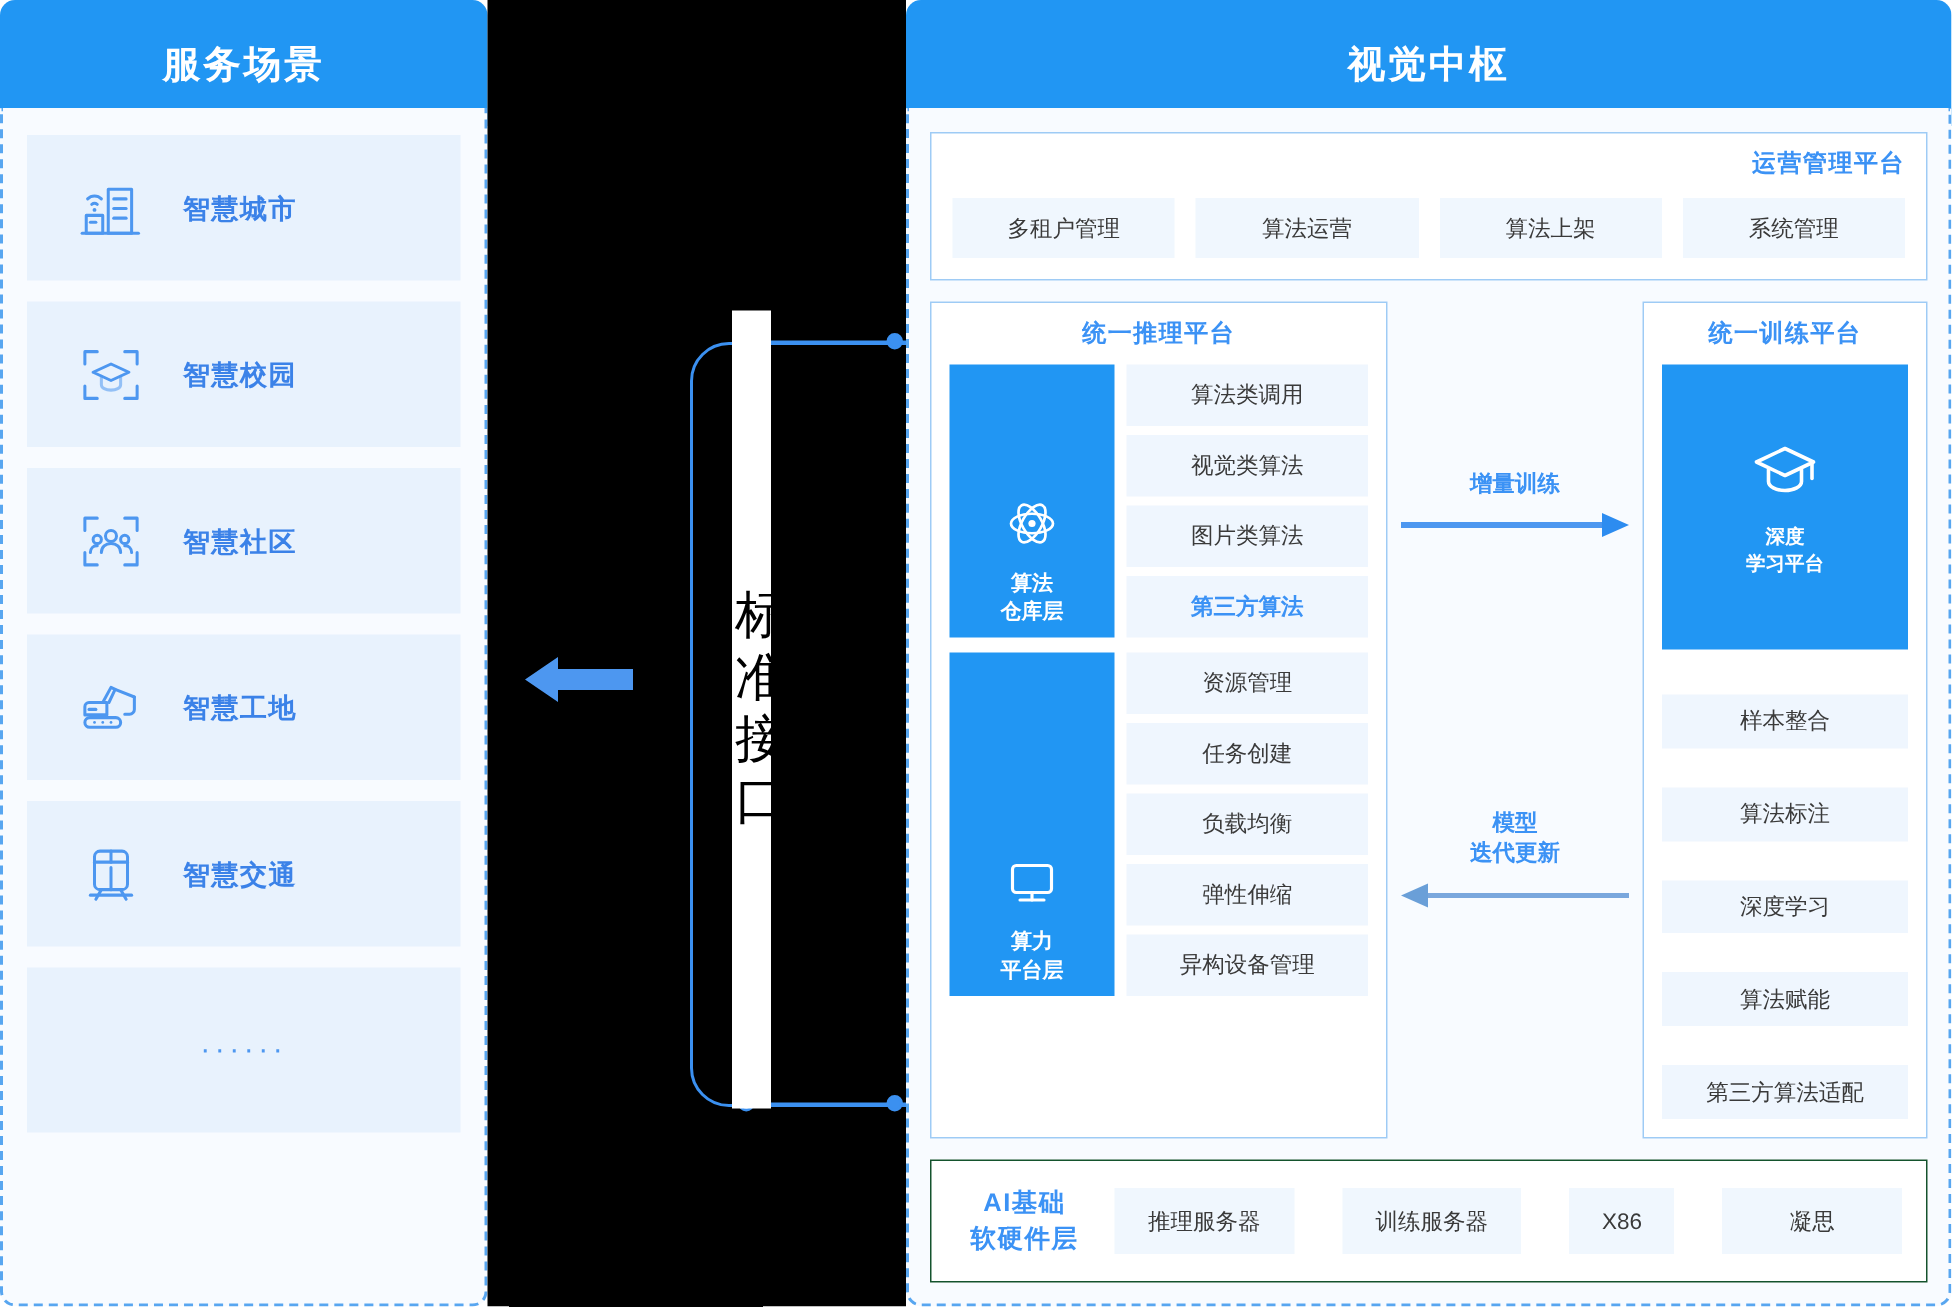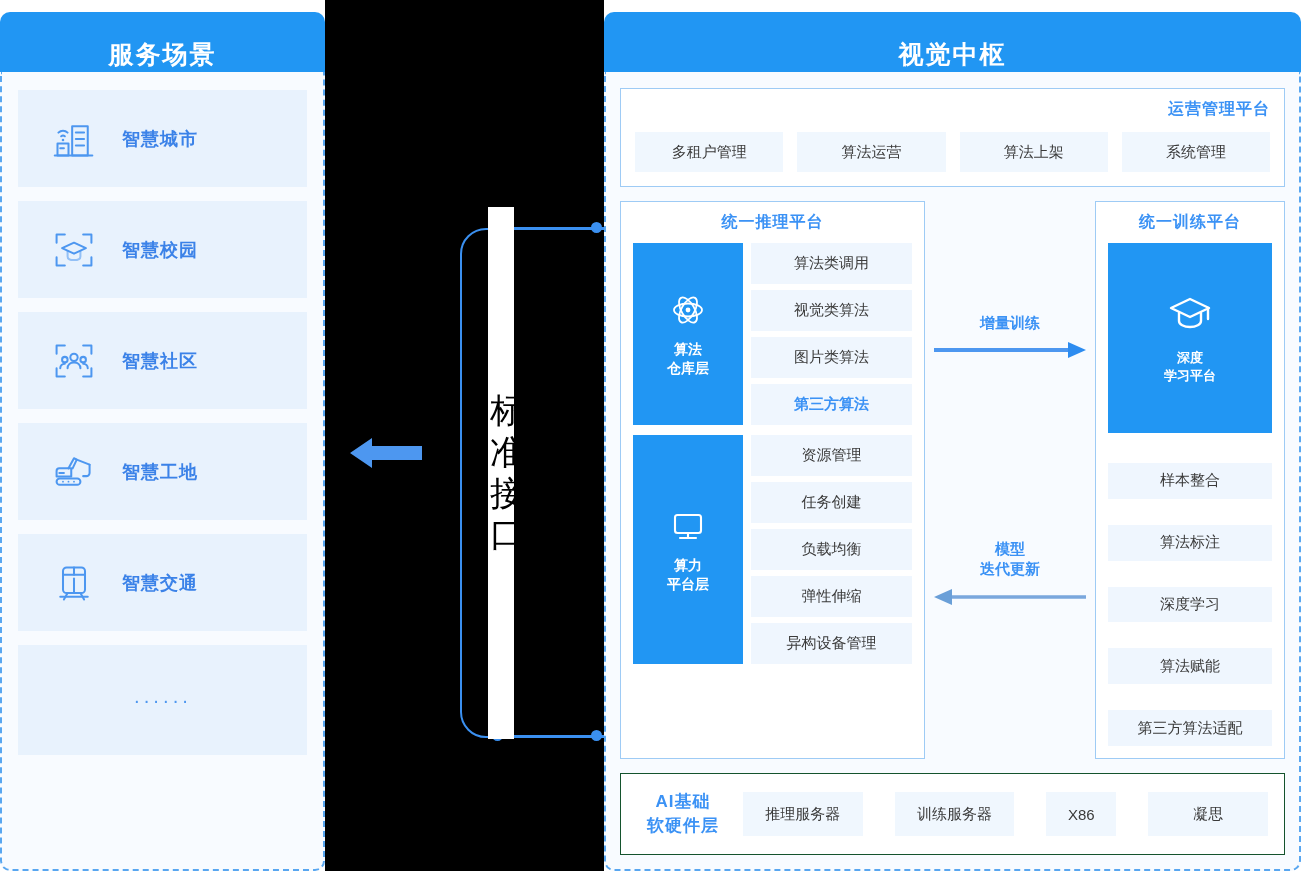--- a/index.html
+++ b/index.html
@@ -11,21 +11,21 @@
   }
   #root { position: relative; width: 1301px; height: 871px; background:#ffffff; }
 
   
   .left-panel {
     position: absolute; left: 0px; top: 0px; width: 325px; height: 871px;
   }
   .panel-header {
     height: 84px; background: #2196f3;
     border-radius: 10px 10px 0 0;
-    display: flex; align-items: center; justify-content: center; margin-top: 12px;
+    display: flex; align-items: center; justify-content: center;
   }
   .panel-header .title {
     color: #ffffff; font-size: 25px; font-weight: bold; letter-spacing: 2px;
   }
   .panel-body {
     position: absolute; left:0; top:72px; right:0; bottom:0;
     background: #f8fbff;
     border: 2px dashed #58a6f0;
     border-top: none;
     border-radius: 0 0 10px 10px;
@@ -126,21 +126,21 @@
     display: flex; flex-direction: column;
   }
   .infer-title, .train-title {
     text-align: center; color: #3b92f5; font-size: 16px; font-weight: bold;
     margin-bottom: 10px; letter-spacing: 1px;
   }
   .infer-group { display: flex; gap: 8px; }
   .infer-group + .infer-group { margin-top: 10px; }
   .layer-tile {
     width: 110px; background: #2196f3; color: #ffffff;
-    display: flex; flex-direction: column; align-items: center; justify-content: center;
+    display: flex; flex-direction: column; align-items: center; justify-content: flex-end;
     gap: 10px; flex: none; padding: 8px 0;
   }
   .layer-tile .tile-label {
     font-size: 14px; line-height: 1.35; text-align: center; font-weight: bold;
   }
   .infer-items { flex: 1; display: flex; flex-direction: column; gap: 6px; }
   .item {
     background: #eff6fe; height: 41px;
     display: flex; align-items: center; justify-content: center;
     color: #3a3a3a; font-size: 15px;

